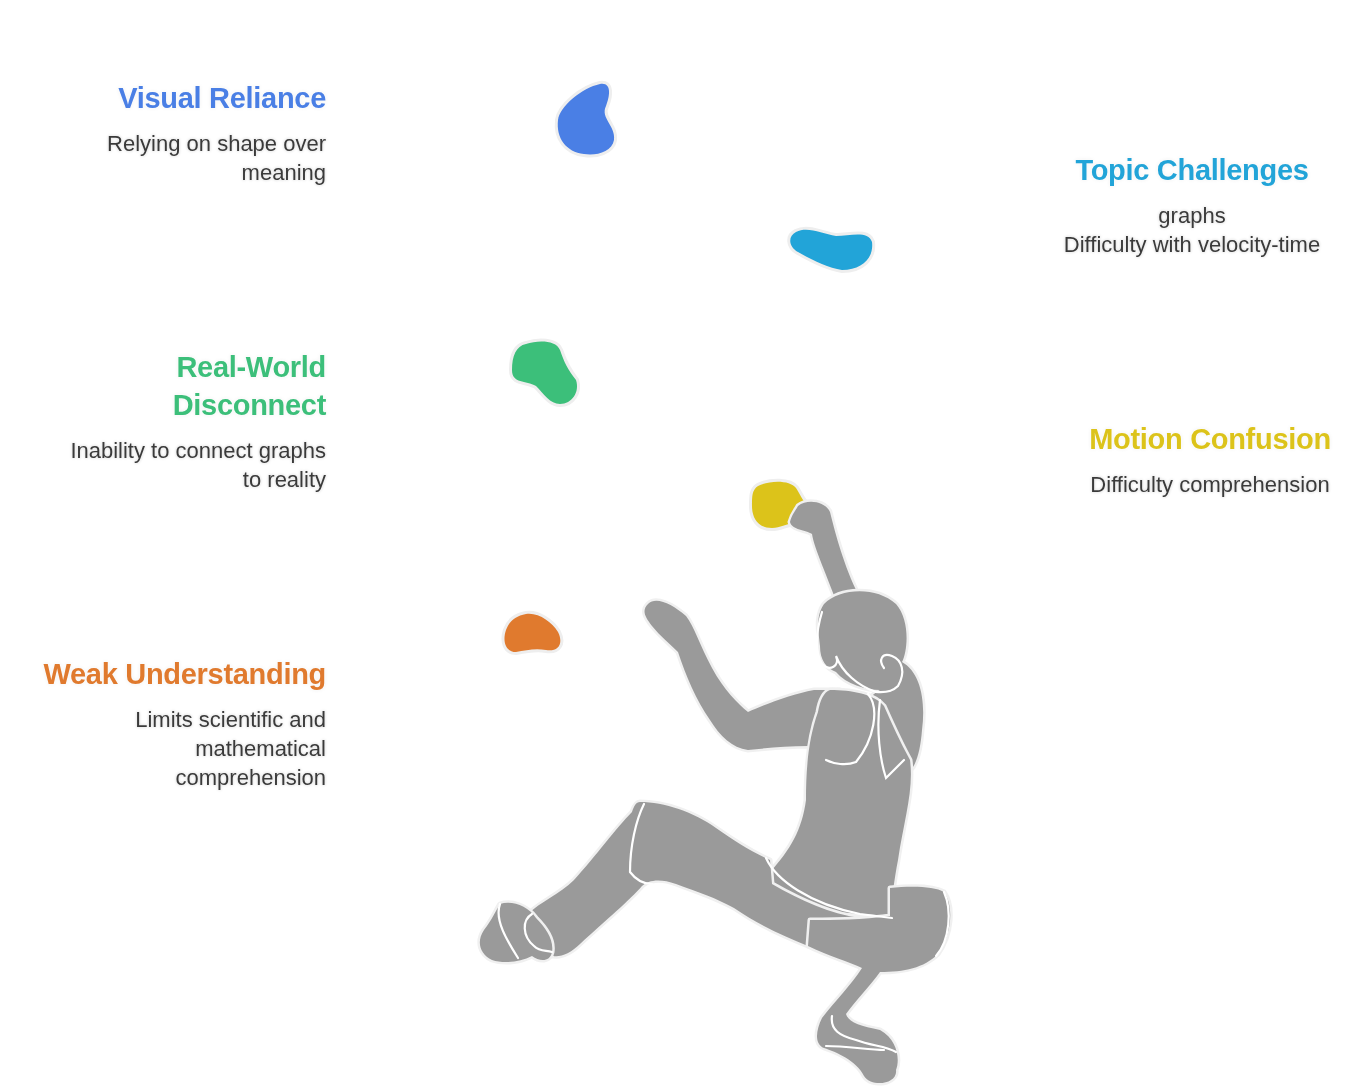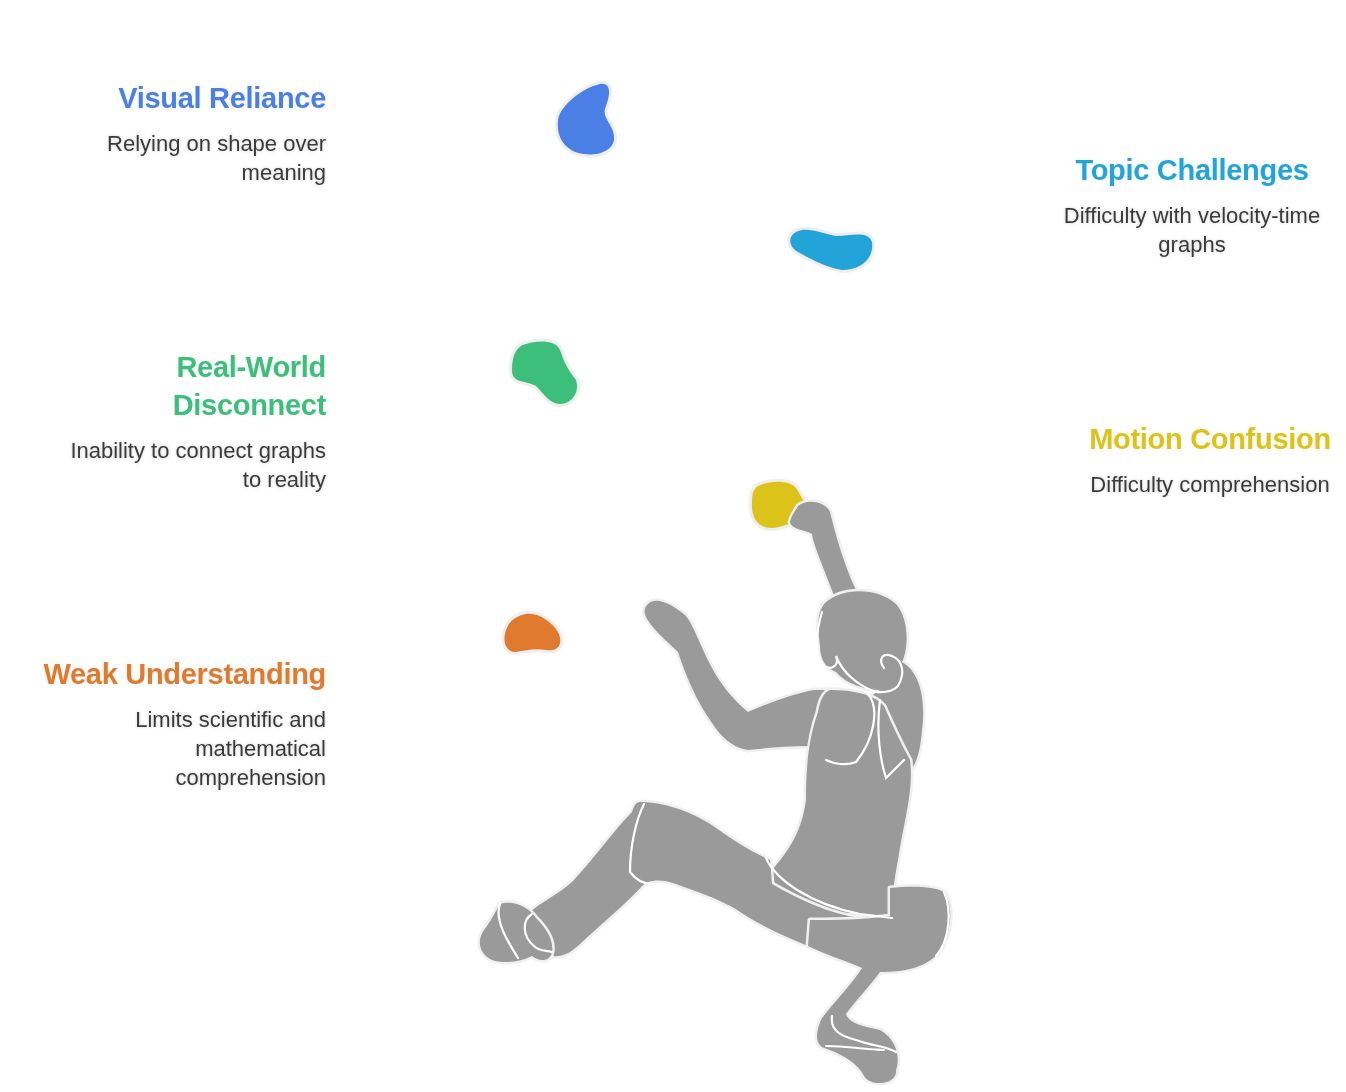--- a/index.html
+++ b/index.html
@@ -62,22 +62,22 @@
   <div class="title" style="color:#4A7FE5">Visual Reliance</div>
   <div class="desc">
     <div>Relying on shape over</div>
     <div>meaning</div>
   </div>
 </div>
 
 <div class="label right" style="left:1042px; top:151px; width:300px;">
   <div class="title" style="color:#22A4D8">Topic Challenges</div>
   <div class="desc">
+    <div>graphs</div>
     <div>Difficulty with velocity-time</div>
-    <div>graphs</div>
   </div>
 </div>
 
 <div class="label left" style="right:1020px; top:348px; width:330px;">
   <div class="title" style="color:#3CBF7A">
     <div>Real-World</div>
     <div>Disconnect</div>
   </div>
   <div class="desc">
     <div>Inability to connect graphs</div>

